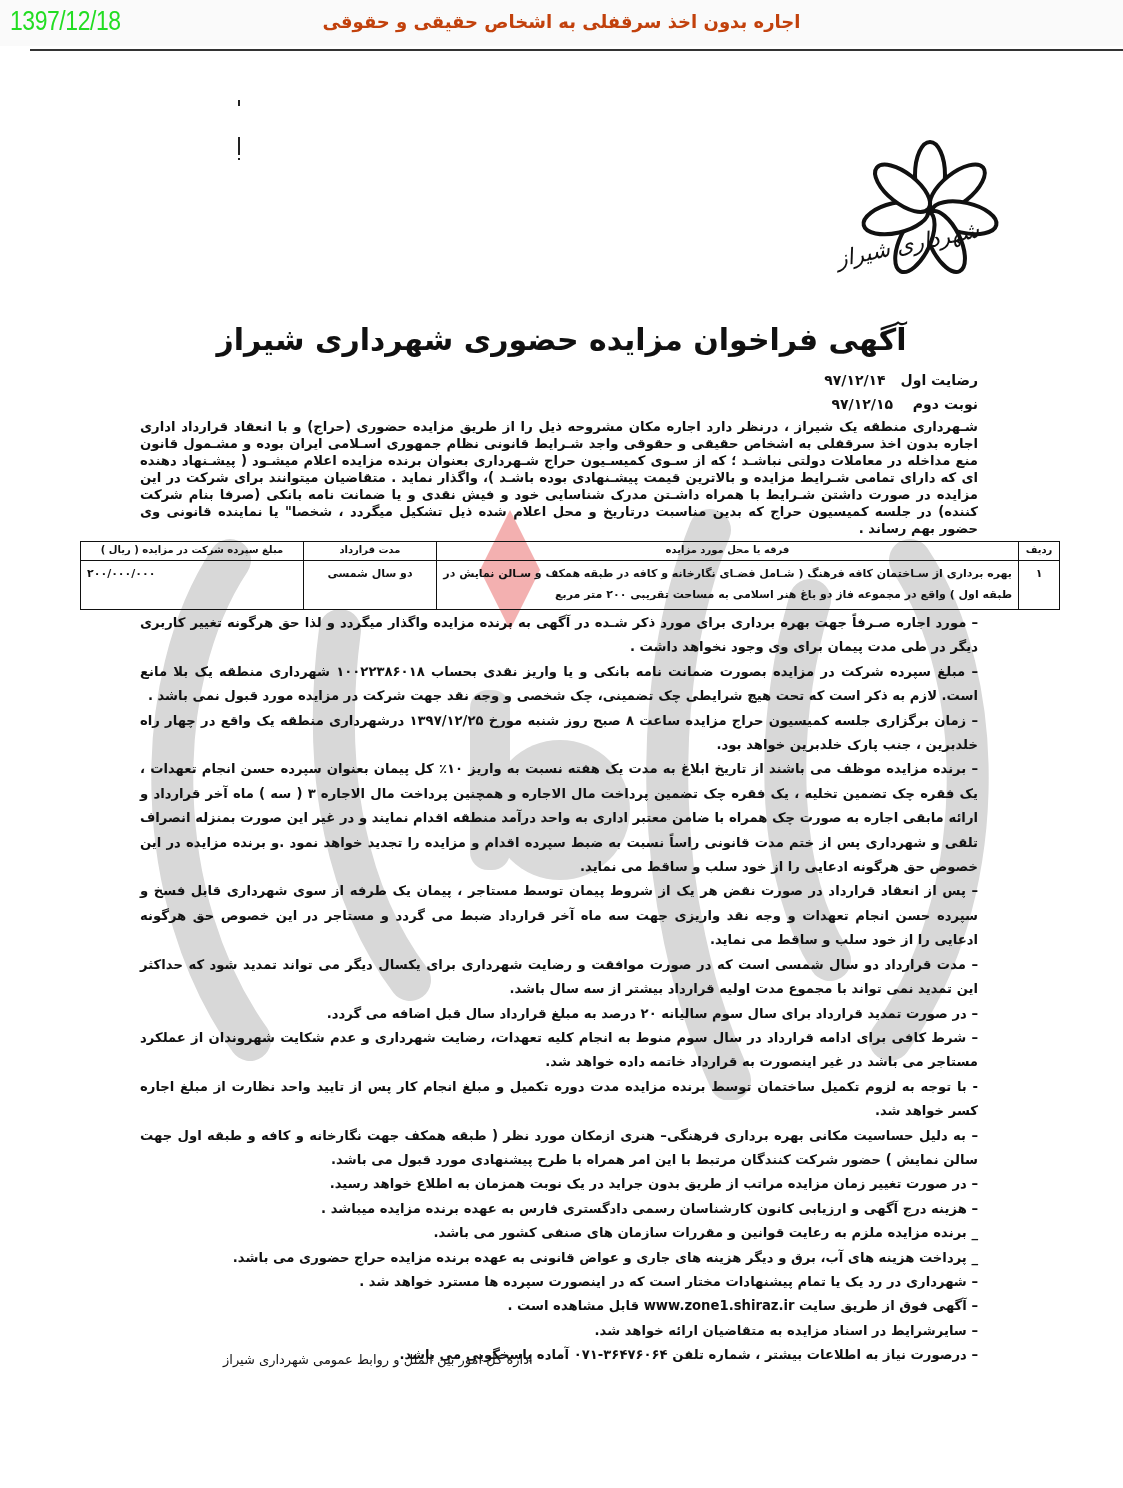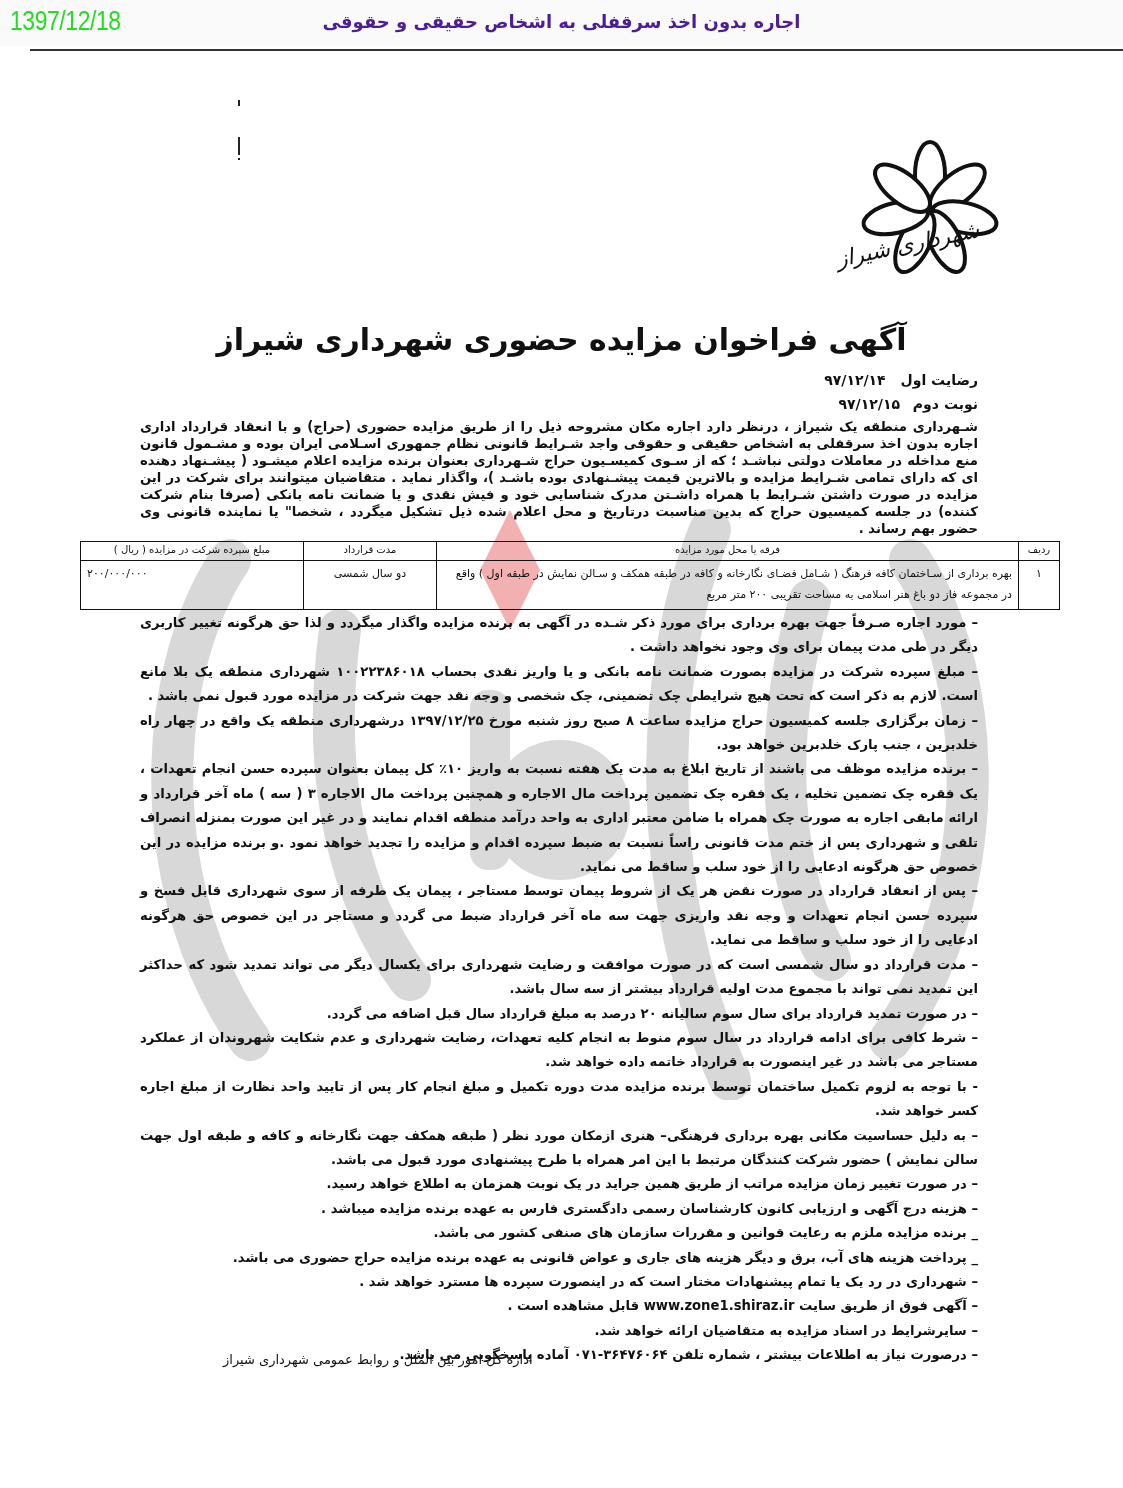--- a/index.html
+++ b/index.html
@@ -2,33 +2,33 @@
 <html><head>
 <meta charset="utf-8">
 <style>
   html, body { margin:0; padding:0; }
   body { width:1123px; height:1488px; background:#ffffff; position:relative; overflow:hidden;
          font-family:"DejaVu Sans", sans-serif; color:#111; }
   .topbar { position:absolute; left:0; top:0; width:1123px; height:46px; background:#fafafa; }
   .topbar-date { position:absolute; left:10px; top:6px; font-family:"Liberation Sans", sans-serif;
          font-size:27px; color:#22dd22; font-weight:normal; letter-spacing:-0.5px; transform:scaleX(0.85); transform-origin:left; }
   .topbar-title { position:absolute; left:0; right:0; top:11px; text-align:center; direction:rtl;
-         font-size:18px; font-weight:bold; color:#4c1d95; }
+         font-size:18px; font-weight:bold; color:#c2410c; }
   .topline { position:absolute; left:30px; top:49px; width:1093px; height:2px; background:#333; }
   .logo { position:absolute; left:860px; top:140px; width:140px; height:140px; }
   .logo-caption { position:absolute; left:835px; top:232px; font-size:22px; font-style:italic; direction:rtl; transform:rotate(-12deg); }
   .scan-mark { position:absolute; background:#222; }
   .watermark { position:absolute; left:90px; top:480px; width:930px; height:620px; pointer-events:none; }
   .doc-title { position:absolute; left:0; right:0; top:322px; text-align:center; direction:rtl;
          font-size:30px; font-weight:bold; }
   .round { position:absolute; right:145px; direction:rtl; font-size:14px; font-weight:bold; }
   .para { position:absolute; left:140px; right:145px; direction:rtl; font-size:13.2px; font-weight:bold;
          line-height:17px; text-align:justify; }
   table.items { position:absolute; left:80px; top:541px; width:980px; border-collapse:collapse; direction:rtl; }
-  table.items th, table.items td { border:1.5px solid #111; font-size:11px; font-weight:normal; padding:2px 6px; vertical-align:top;margin-top:30px; }
+  table.items th, table.items td { border:1.5px solid #111; font-size:11px; font-weight:bold; padding:2px 6px; vertical-align:top;margin-top:30px; }
   table.items th { height:14px; text-align:center; font-size:10px; }
   table.items td { height:44px; line-height:21px; }
   .bullets { position:absolute; left:140px; right:145px; top:611px; direction:rtl; font-size:13.2px; font-weight:bold; line-height:24.4px; }
   .bullet { margin:0; text-align:justify; }
   .bullet.short { text-align:right; }
   .signature { position:absolute; left:223px; top:1352px; direction:rtl; font-size:13px; font-weight:normal; }
 </style>
 </head>
 <body>
 
@@ -85,21 +85,21 @@
 <div class="logo-caption">شهرداری شیراز</div>
 
 <div class="doc-title">آگهی فراخوان مزایده حضوری شهرداری شیراز</div>
 
 <div class="round" style="top:372px;">
   <span>رضایت اول</span>
   <span style="margin-right:10px;">۹۷/۱۲/۱۴</span>
 </div>
 <div class="round" style="top:396px;">
   <span>نوبت دوم</span>
-  <span style="margin-right:8px;">۹۷/۱۲/۱۵</span>
+  <span style="margin-right:15px;">۹۷/۱۲/۱۵</span>
 </div>
 
 <div class="para" style="top:418px;">شـهرداری منطقه یک شیراز ، درنظر دارد اجاره مکان مشروحه ذیل را از طریق مزایده حضوری (حراج) و با انعقاد قرارداد اداری اجاره بدون اخذ سرقفلی به اشخاص حقیقی و حقوقی واجد شـرایط قانونی نظام جمهوری اسـلامی ایران بوده و مشـمول قانون منع مداخله در معاملات دولتی نباشـد ؛ که از سـوی کمیسـیون حراج شـهرداری بعنوان برنده مزایده اعلام میشـود ( پیشـنهاد دهنده ای که دارای تمامی شـرایط مزایده و بالاترین قیمت پیشـنهادی بوده باشـد )، واگذار نماید . متقاضیان میتوانند برای شرکت در این مزایده در صورت داشتن شـرایط با همراه داشـتن مدرک شناسایی خود و فیش نقدی و یا ضمانت نامه بانکی (صرفا بنام شرکت کننده) در جلسه کمیسیون حراج که بدین مناسبت درتاریخ و محل اعلام شده ذیل تشکیل میگردد ، شخصا" یا نماینده قانونی وی حضور بهم رساند .</div>
 
 <table class="items">
   <thead>
     <tr>
       <th style="width:28px;">ردیف</th>
       <th>فرقه یا محل مورد مزایده</th>
       <th style="width:120px;">مدت قرارداد</th>
@@ -120,21 +120,21 @@
   <p class="bullet">– مورد اجاره صـرفاً جهت بهره برداری برای مورد ذکر شـده در آگهی به برنده مزایده واگذار میگردد و لذا حق هرگونه تغییر کاربری دیگر در طی مدت پیمان برای وی وجود نخواهد داشت .</p>
   <p class="bullet">– مبلغ سپرده شرکت در مزایده بصورت ضمانت نامه بانکی و یا واریز نقدی بحساب ۱۰۰۲۲۳۸۶۰۱۸ شهرداری منطقه یک بلا مانع است. لازم به ذکر است که تحت هیچ شرایطی چک تضمینی، چک شخصی و وجه نقد جهت شرکت در مزایده مورد قبول نمی باشد .</p>
   <p class="bullet">– زمان برگزاری جلسه کمیسیون حراج مزایده ساعت ۸ صبح روز شنبه مورخ ۱۳۹۷/۱۲/۲۵ درشهرداری منطقه یک واقع در چهار راه خلدبرین ، جنب پارک خلدبرین خواهد بود.</p>
   <p class="bullet">– برنده مزایده موظف می باشند از تاریخ ابلاغ به مدت یک هفته نسبت به واریز ۱۰٪ کل پیمان بعنوان سپرده حسن انجام تعهدات ، یک فقره چک تضمین تخلیه ، یک فقره چک تضمین پرداخت مال الاجاره و همچنین پرداخت مال الاجاره ۳ ( سه ) ماه آخر قرارداد و ارائه مابقی اجاره به صورت چک همراه با ضامن معتبر اداری به واحد درآمد منطقه اقدام نمایند و در غیر این صورت بمنزله انصراف تلقی و شهرداری پس از ختم مدت قانونی راساً نسبت به ضبط سپرده اقدام و مزایده را تجدید خواهد نمود .و برنده مزایده در این خصوص حق هرگونه ادعایی را از خود سلب و ساقط می نماید.</p>
   <p class="bullet">– پس از انعقاد قرارداد در صورت نقض هر یک از شروط پیمان توسط مستاجر ، پیمان یک طرفه از سوی شهرداری قابل فسخ و سپرده حسن انجام تعهدات و وجه نقد واریزی جهت سه ماه آخر قرارداد ضبط می گردد و مستاجر در این خصوص حق هرگونه ادعایی را از خود سلب و ساقط می نماید.</p>
   <p class="bullet">– مدت قرارداد دو سال شمسی است که در صورت موافقت و رضایت شهرداری برای یکسال دیگر می تواند تمدید شود که حداکثر این تمدید نمی تواند با مجموع مدت اولیه قرارداد بیشتر از سه سال باشد.</p>
   <p class="bullet">– در صورت تمدید قرارداد برای سال سوم سالیانه ۲۰ درصد به مبلغ قرارداد سال قبل اضافه می گردد.</p>
   <p class="bullet">– شرط کافی برای ادامه قرارداد در سال سوم منوط به انجام کلیه تعهدات، رضایت شهرداری و عدم شکایت شهروندان از عملکرد مستاجر می باشد در غیر اینصورت به قرارداد خاتمه داده خواهد شد.</p>
   <p class="bullet">- با توجه به لزوم تکمیل ساختمان توسط برنده مزایده مدت دوره تکمیل و مبلغ انجام کار پس از تایید واحد نظارت از مبلغ اجاره کسر خواهد شد.</p>
   <p class="bullet">– به دلیل حساسیت مکانی بهره برداری فرهنگی– هنری ازمکان مورد نظر ( طبقه همکف جهت نگارخانه و کافه و طبقه اول جهت سالن نمایش ) حضور شرکت کنندگان مرتبط با این امر همراه با طرح پیشنهادی مورد قبول می باشد.</p>
-  <p class="bullet short">– در صورت تغییر زمان مزایده مراتب از طریق همین جراید در یک نوبت همزمان به اطلاع خواهد رسید.</p>
+  <p class="bullet short">– در صورت تغییر زمان مزایده مراتب از طریق بدون جراید در یک نوبت همزمان به اطلاع خواهد رسید.</p>
   <p class="bullet short">– هزینه درج آگهی و ارزیابی کانون کارشناسان رسمی دادگستری فارس به عهده برنده مزایده میباشد .</p>
   <p class="bullet short">_ برنده مزایده ملزم به رعایت قوانین و مقررات سازمان های صنفی کشور می باشد.</p>
   <p class="bullet short">_ پرداخت هزینه های آب، برق و دیگر هزینه های جاری و عواض قانونی به عهده برنده مزایده حراج حضوری می باشد.</p>
   <p class="bullet short">– شهرداری در رد یک یا تمام پیشنهادات مختار است که در اینصورت سپرده ها مسترد خواهد شد .</p>
   <p class="bullet short">– آگهی فوق از طریق سایت www.zone1.shiraz.ir قابل مشاهده است .</p>
   <p class="bullet short">– سایرشرایط در اسناد مزایده به متقاضیان ارائه خواهد شد.</p>
   <p class="bullet short">– درصورت نیاز به اطلاعات بیشتر ، شماره تلفن ۳۶۴۷۶۰۶۴-۰۷۱ آماده پاسخگویی می باشد.</p>
 </div>
 
 <div class="signature">اداره کل امور بین الملل و روابط عمومی شهرداری شیراز</div>

